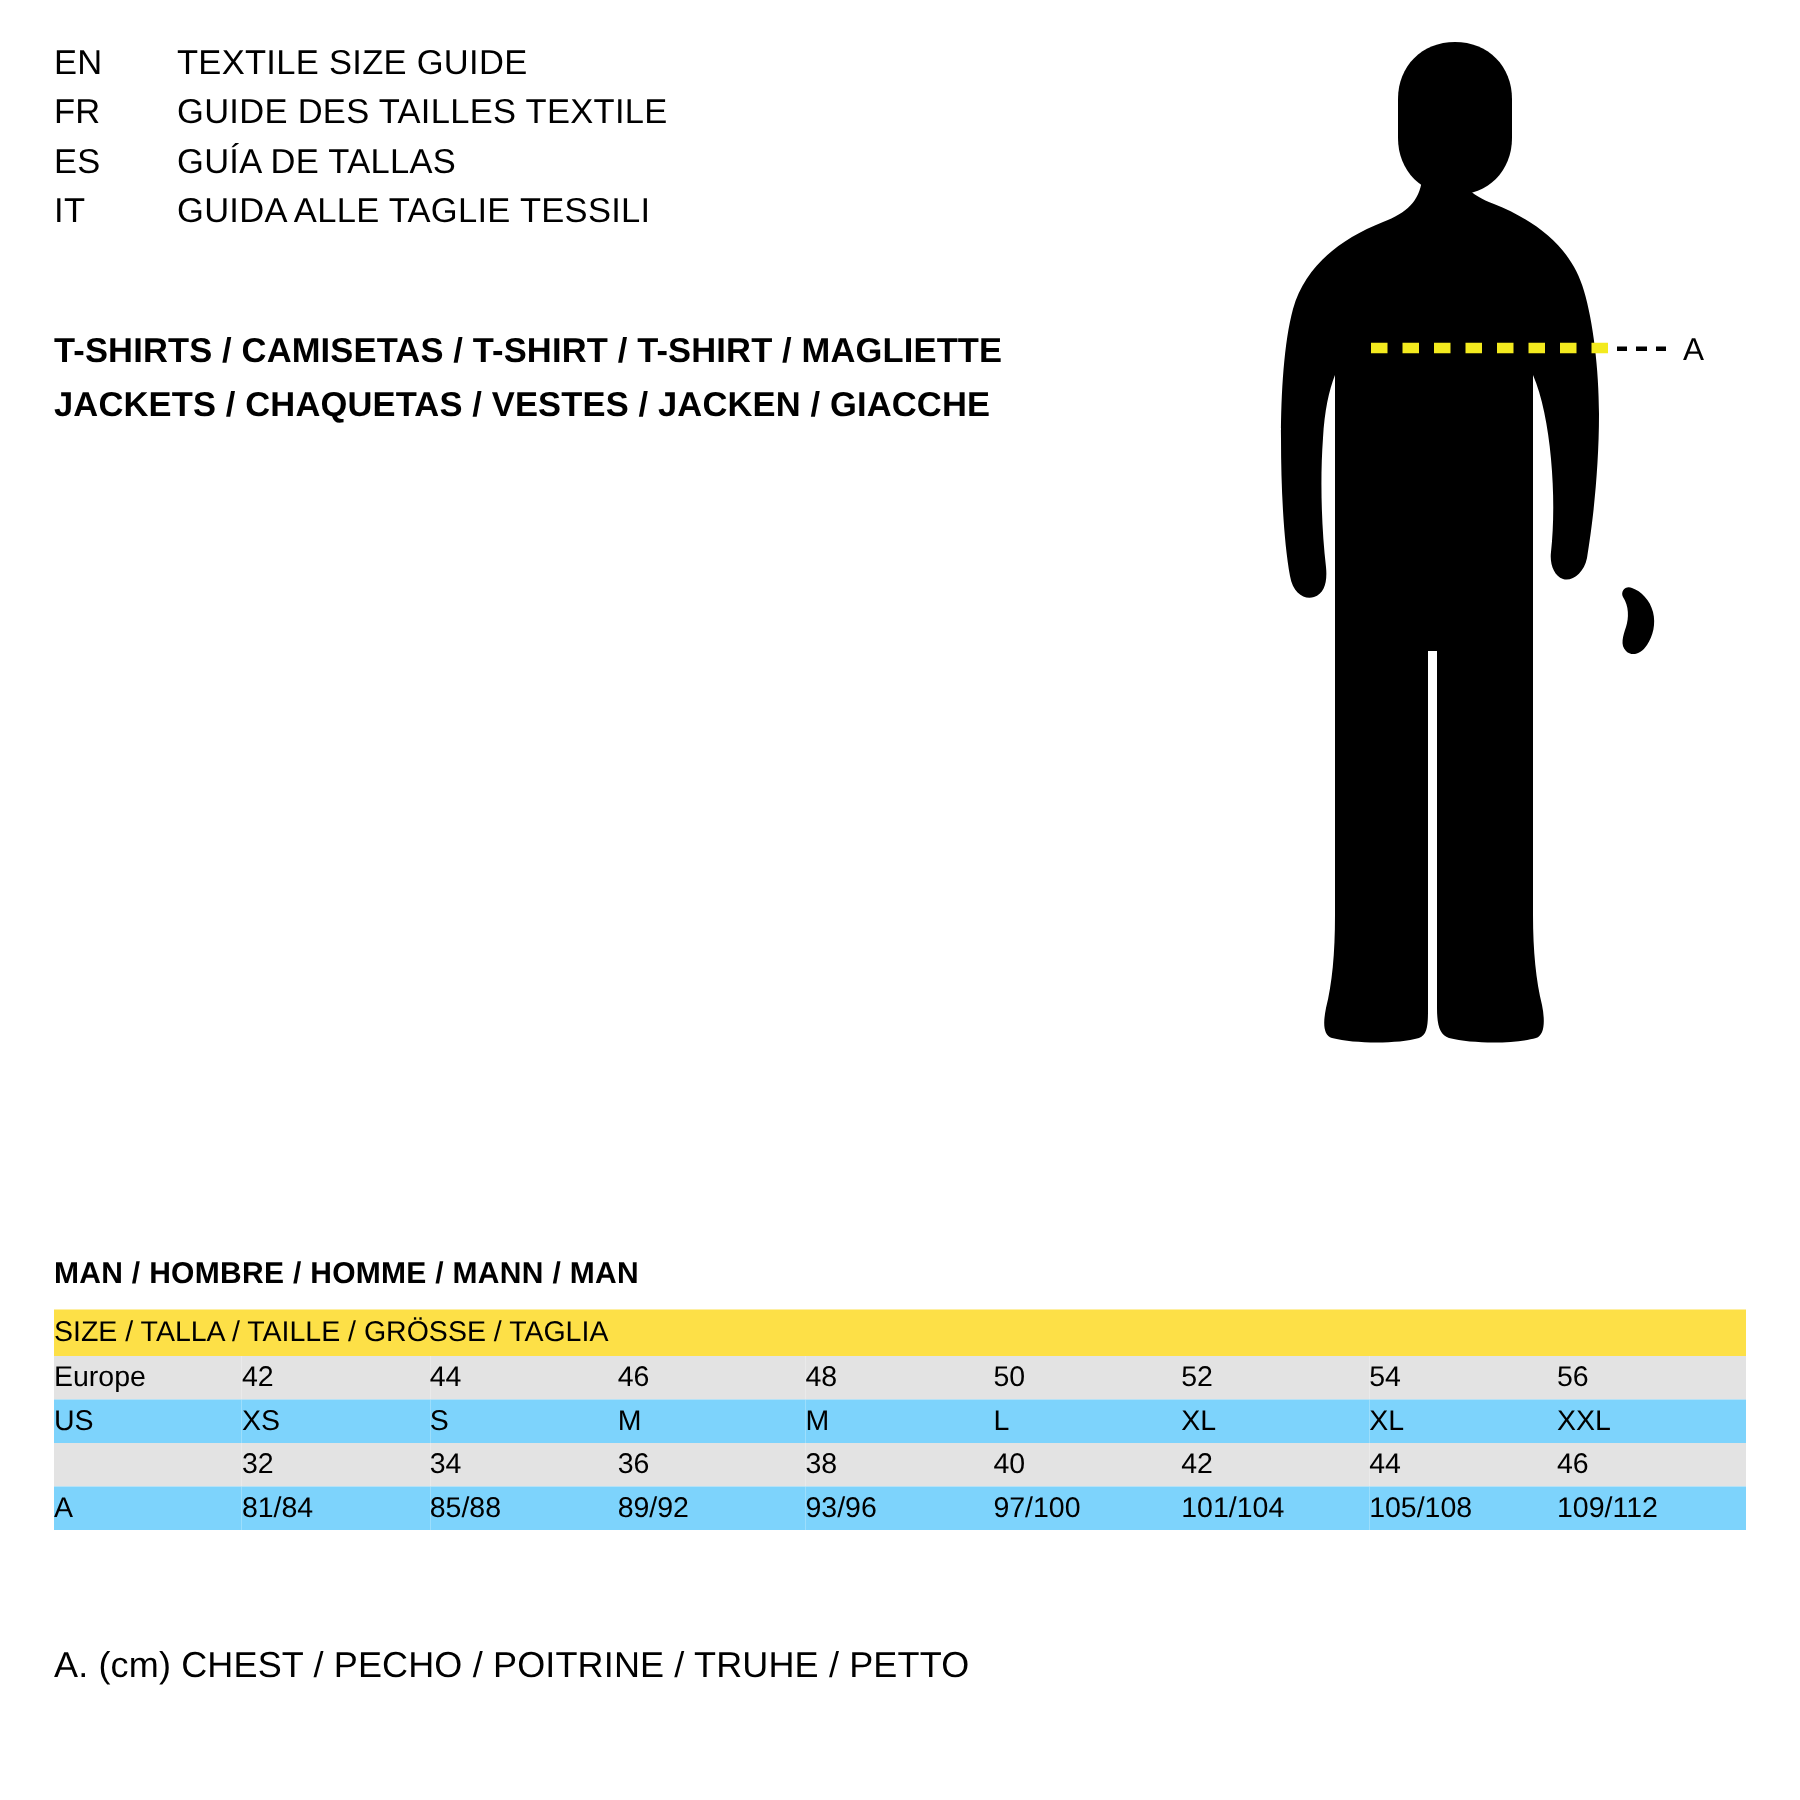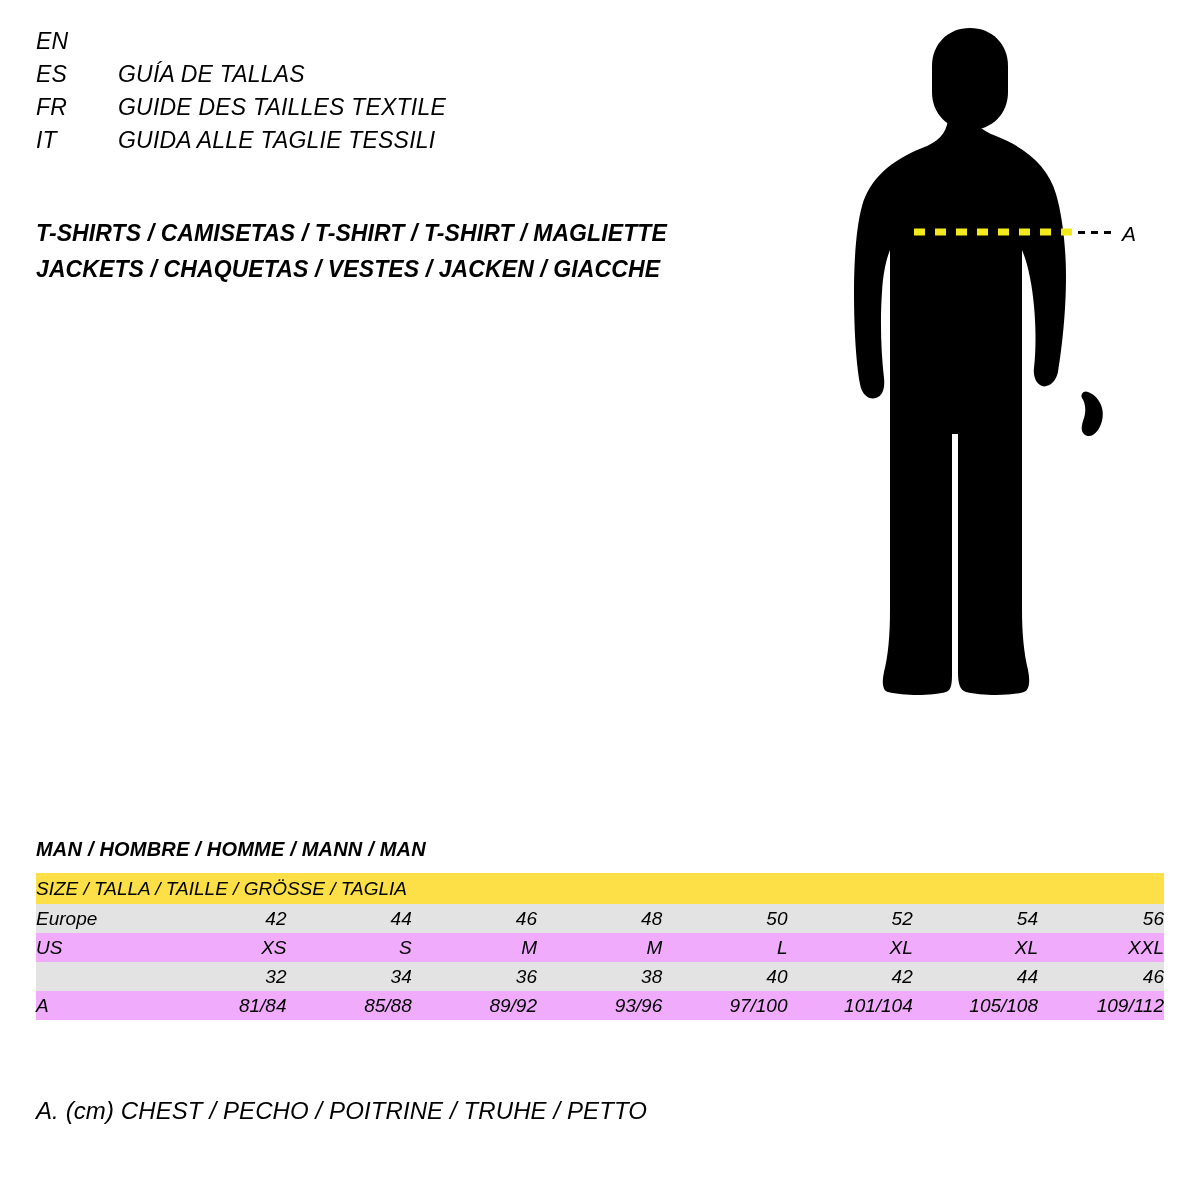--- a/index.html
+++ b/index.html
@@ -12,21 +12,20 @@
     height: 1200px;
     font-family: "Liberation Sans", sans-serif;
     color: #000000;
     position: relative;
     overflow: hidden;
   }
   .page {
     position: relative;
     width: 1012px;
     height: 1200px;
-    font-style: italic;
   }
 
   
   .lang-block {
     position: absolute;
     left: 36px;
     top: 28px;
     width: 720px;
   }
   .lang-row {
@@ -107,55 +106,56 @@
     height: 29px;
     padding: 0;
     vertical-align: middle;
   }
   td.label-cell {
     text-align: left;
     padding-left: 8px;
     width: 168px;
   }
   td.val-cell {
-    text-align: right;
+    text-align: left;
   }
   tr.header-row td {
     background: #fde047;
     color: #000;
     font-size: 19px;
     height: 31px;
   }
   tr.shade td { background: #e3e3e3; margin-left: 34px; }
-  tr.plain td { background: #f0abfc; }
+  tr.plain td { background: #7dd3fc; }
 
   .footnote {
     position: absolute;
     left: 36px;
     top: 1097px;
     font-size: 24px;
     letter-spacing: 0.1px;
   }
 </style>
 </head>
 <body>
 
 <div class="page">
 
   <div class="lang-block">
     <div class="lang-row">
       <span class="lang-code">EN</span>
+      <span class="lang-text">TEXTILE SIZE GUIDE</span>
+    </div>
+    <div class="lang-row">
+      <span class="lang-code">FR</span>
+      <span class="lang-text">GUIDE DES TAILLES TEXTILE</span>
     </div>
     <div class="lang-row">
       <span class="lang-code">ES</span>
       <span class="lang-text">GUÍA DE TALLAS</span>
-    </div>
-    <div class="lang-row">
-      <span class="lang-code">FR</span>
-      <span class="lang-text">GUIDE DES TAILLES TEXTILE</span>
     </div>
     <div class="lang-row">
       <span class="lang-code">IT</span>
       <span class="lang-text">GUIDA ALLE TAGLIE TESSILI</span>
     </div>
   </div>
 
   <div class="category-block">
     <div class="category-line">T-SHIRTS / CAMISETAS / T-SHIRT / T-SHIRT / MAGLIETTE</div>
     <div class="category-line">JACKETS / CHAQUETAS / VESTES / JACKEN / GIACCHE</div>

